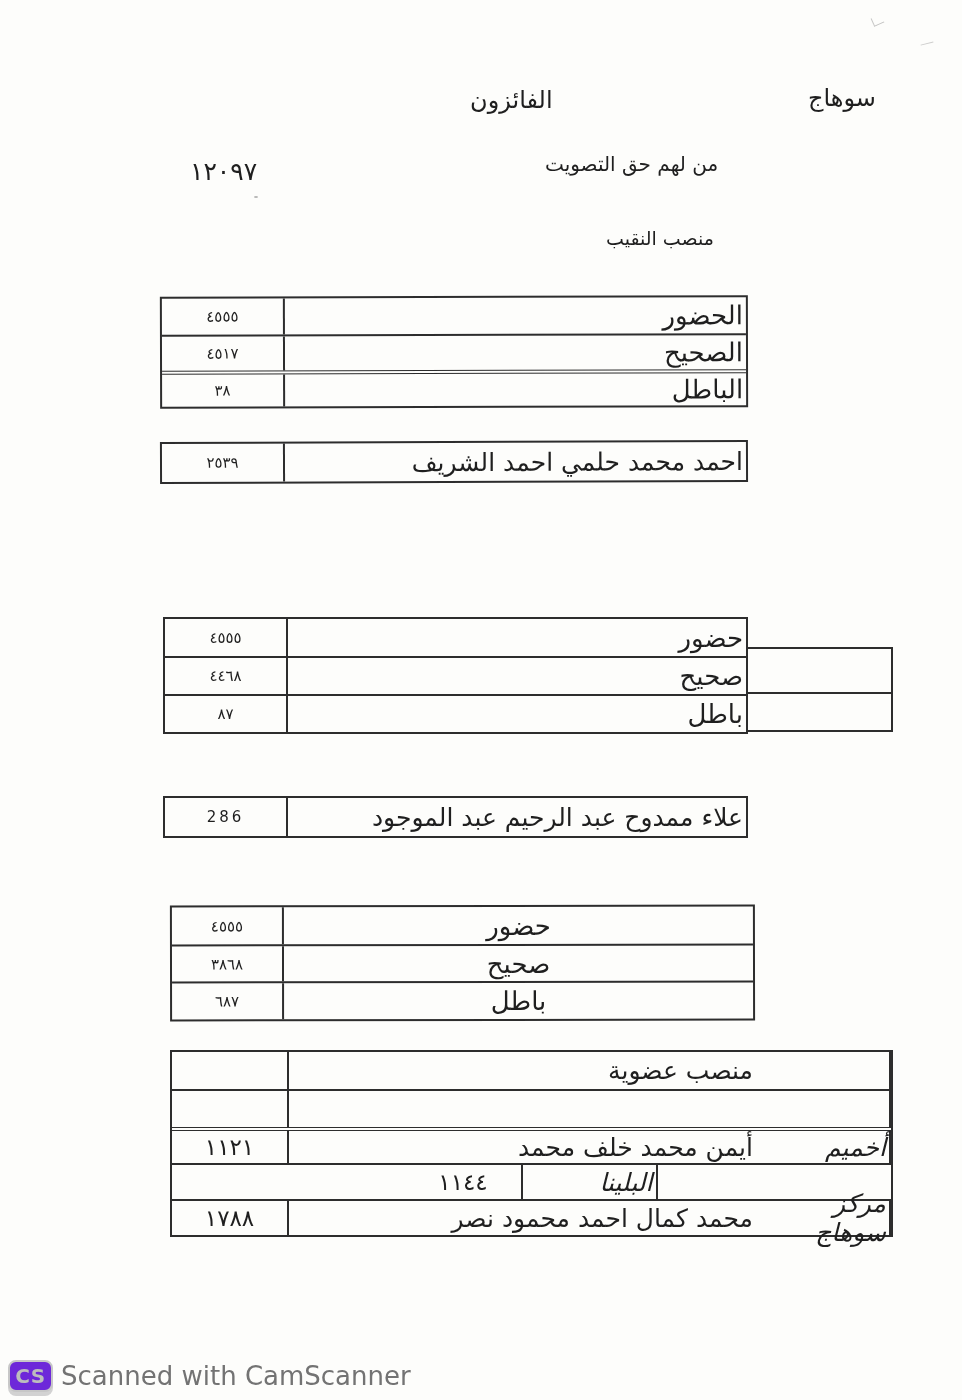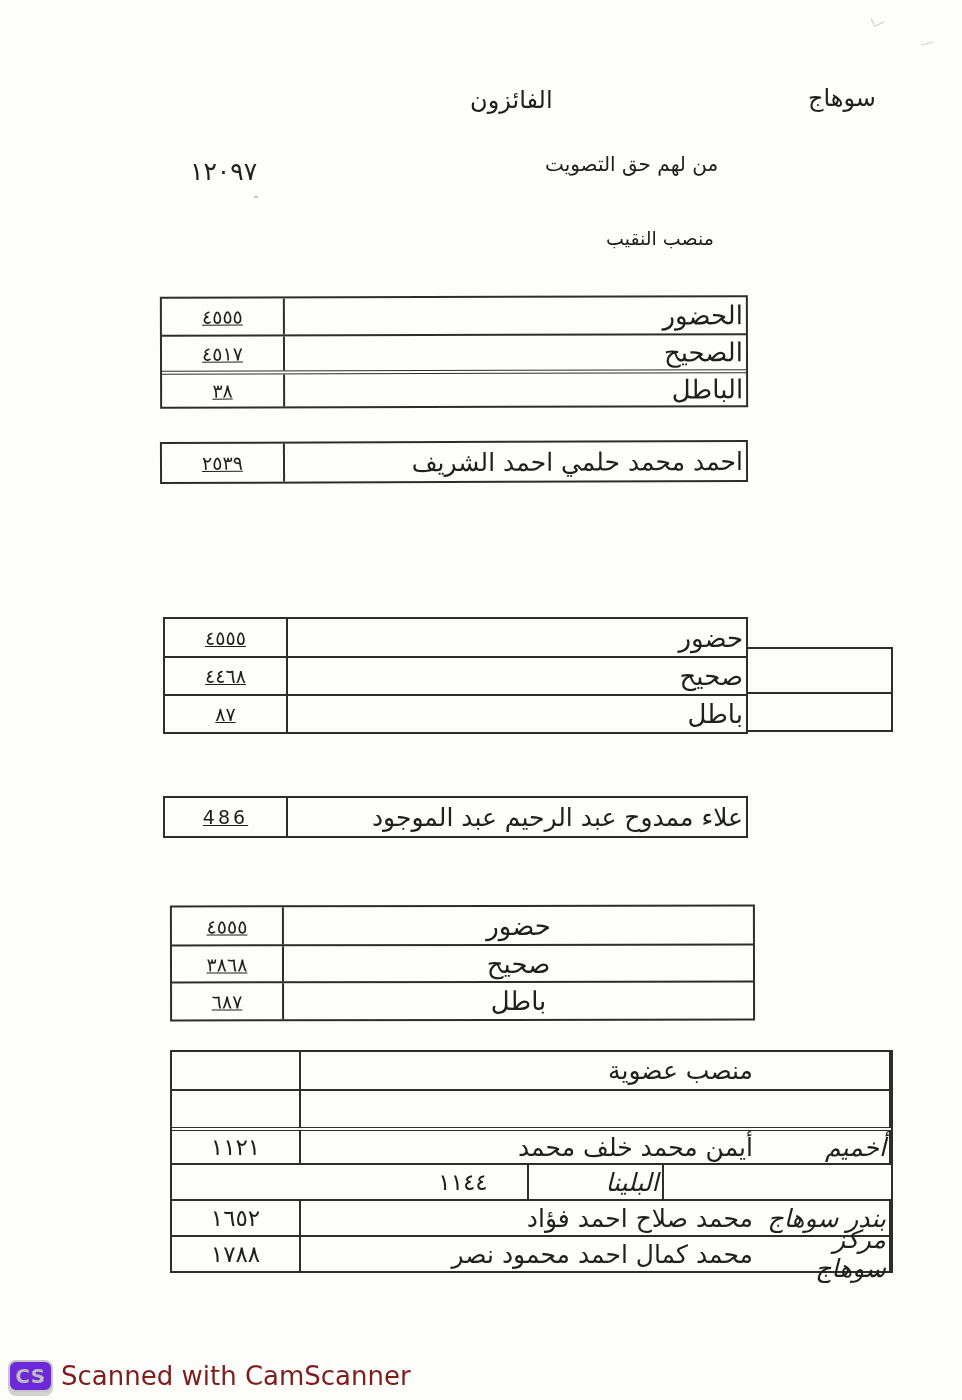--- a/index.html
+++ b/index.html
@@ -33,23 +33,22 @@
     border: 2px solid #2d2d2d;
     background: #fdfdfb;
   }
   .stat-row { display: flex; border-top: 2px solid #2d2d2d; }
   .stat-row:first-child { border-top: none; }
   .stat-row.dbl { border-top: 4px double #2d2d2d; }
   .cell-num {
     width: 123px;
     border-right: 2px solid #2d2d2d;
     display: flex; align-items: center; justify-content: center;
-    font-size: 19px; letter-spacing: 3px;
+    font-size: 15px; letter-spacing: 3px;
     flex: none;
-    text-decoration: underline;
   }
   .cell-label {
     flex: 1;
     direction: rtl;
     display: flex; align-items: center;
     padding-right: 3px;
     font-size: 26px;
   }
   .cell-label.centered { justify-content: center; padding-right: 0; }
 
@@ -76,21 +75,21 @@
     display: flex; align-items: center;
     padding-right: 3px; font-size: 25px;
   }
 
   
   .tbl-membership { left: 170px; top: 1050px; width: 723px; }
   .mem-row { display: flex; border-top: 2px solid #2d2d2d; }
   .mem-row:first-child { border-top: none; }
   .mem-row.dbl { border-top: 4px double #2d2d2d; }
   .mem-num {
-    width: 129px; flex: none;
+    width: 117px; flex: none;
     border-right: 2px solid #2d2d2d;
     display: flex; align-items: center; justify-content: center;
     font-size: 23px; letter-spacing: 3px;
   }
   .mem-name {
     flex: 1; direction: rtl;
     border-left: 2px solid #2d2d2d;
     display: flex; align-items: center;
     padding-right: 3px; font-size: 25px;
   }
@@ -126,21 +125,21 @@
     left: 8px; top: 1360px; width: 45px; height: 32px;
     border: 2.5px solid #c7c7c7; border-radius: 8px;
     box-shadow: 0 4px 0 #d2d2d2;
     display: flex; align-items: center; justify-content: center;
     font-size: 20px; font-weight: bold; color: #bdbdbd;
     background: #6d28d9;
     letter-spacing: 0.5px;
   }
   .cs-text {
     left: 61px; top: 1361px;
-    font-size: 26px; color: #7f1d1d;
+    font-size: 26px; color: #737373;
   }
 </style>
 </head>
 <body>
 
 <div class="page">
 
   <div class="abs rtl txt-governorate">سوهاج</div>
   <div class="abs rtl txt-title">الفائزون</div>
   <div class="abs rtl txt-eligible-label">من لهم حق التصويت</div>
@@ -187,21 +186,21 @@
     </div>
   </div>
 
   <div class="abs tbl-youth-ext">
     <div class="ext-top"></div>
     <div class="ext-bottom"></div>
   </div>
 
   <div class="stat-table tbl-winner2">
     <div class="winner-row h38">
-      <div class="cell-num">486</div>
+      <div class="cell-num">286</div>
       <div class="cell-winner-name">علاء ممدوح عبد الرحيم عبد الموجود</div>
     </div>
   </div>
 
   <div class="stat-table tbl-third">
     <div class="stat-row h37">
       <div class="cell-num">٤٥٥٥</div>
       <div class="cell-label centered">حضور</div>
     </div>
     <div class="stat-row h37">
@@ -228,25 +227,20 @@
     <div class="mem-row h36 dbl">
       <div class="mem-num">١١٢١</div>
       <div class="mem-name">أيمن محمد خلف محمد</div>
       <div class="mem-district">أخميم</div>
     </div>
     <div class="mem-row h36">
       <div class="mem-num">١١٤٤</div>
       <div class="mem-district">البلينا</div>
     </div>
     <div class="mem-row h36">
-      <div class="mem-num">١٦٥٢</div>
-      <div class="mem-name">محمد صلاح احمد فؤاد</div>
-      <div class="mem-district">بندر سوهاج</div>
-    </div>
-    <div class="mem-row h36">
       <div class="mem-num">١٧٨٨</div>
       <div class="mem-name">محمد كمال احمد محمود نصر</div>
       <div class="mem-district">مركز سوهاج</div>
     </div>
   </div>
 
   <div class="abs speck-1"></div>
   <div class="abs speck-2"></div>
   <div class="abs speck-3"></div>
 

